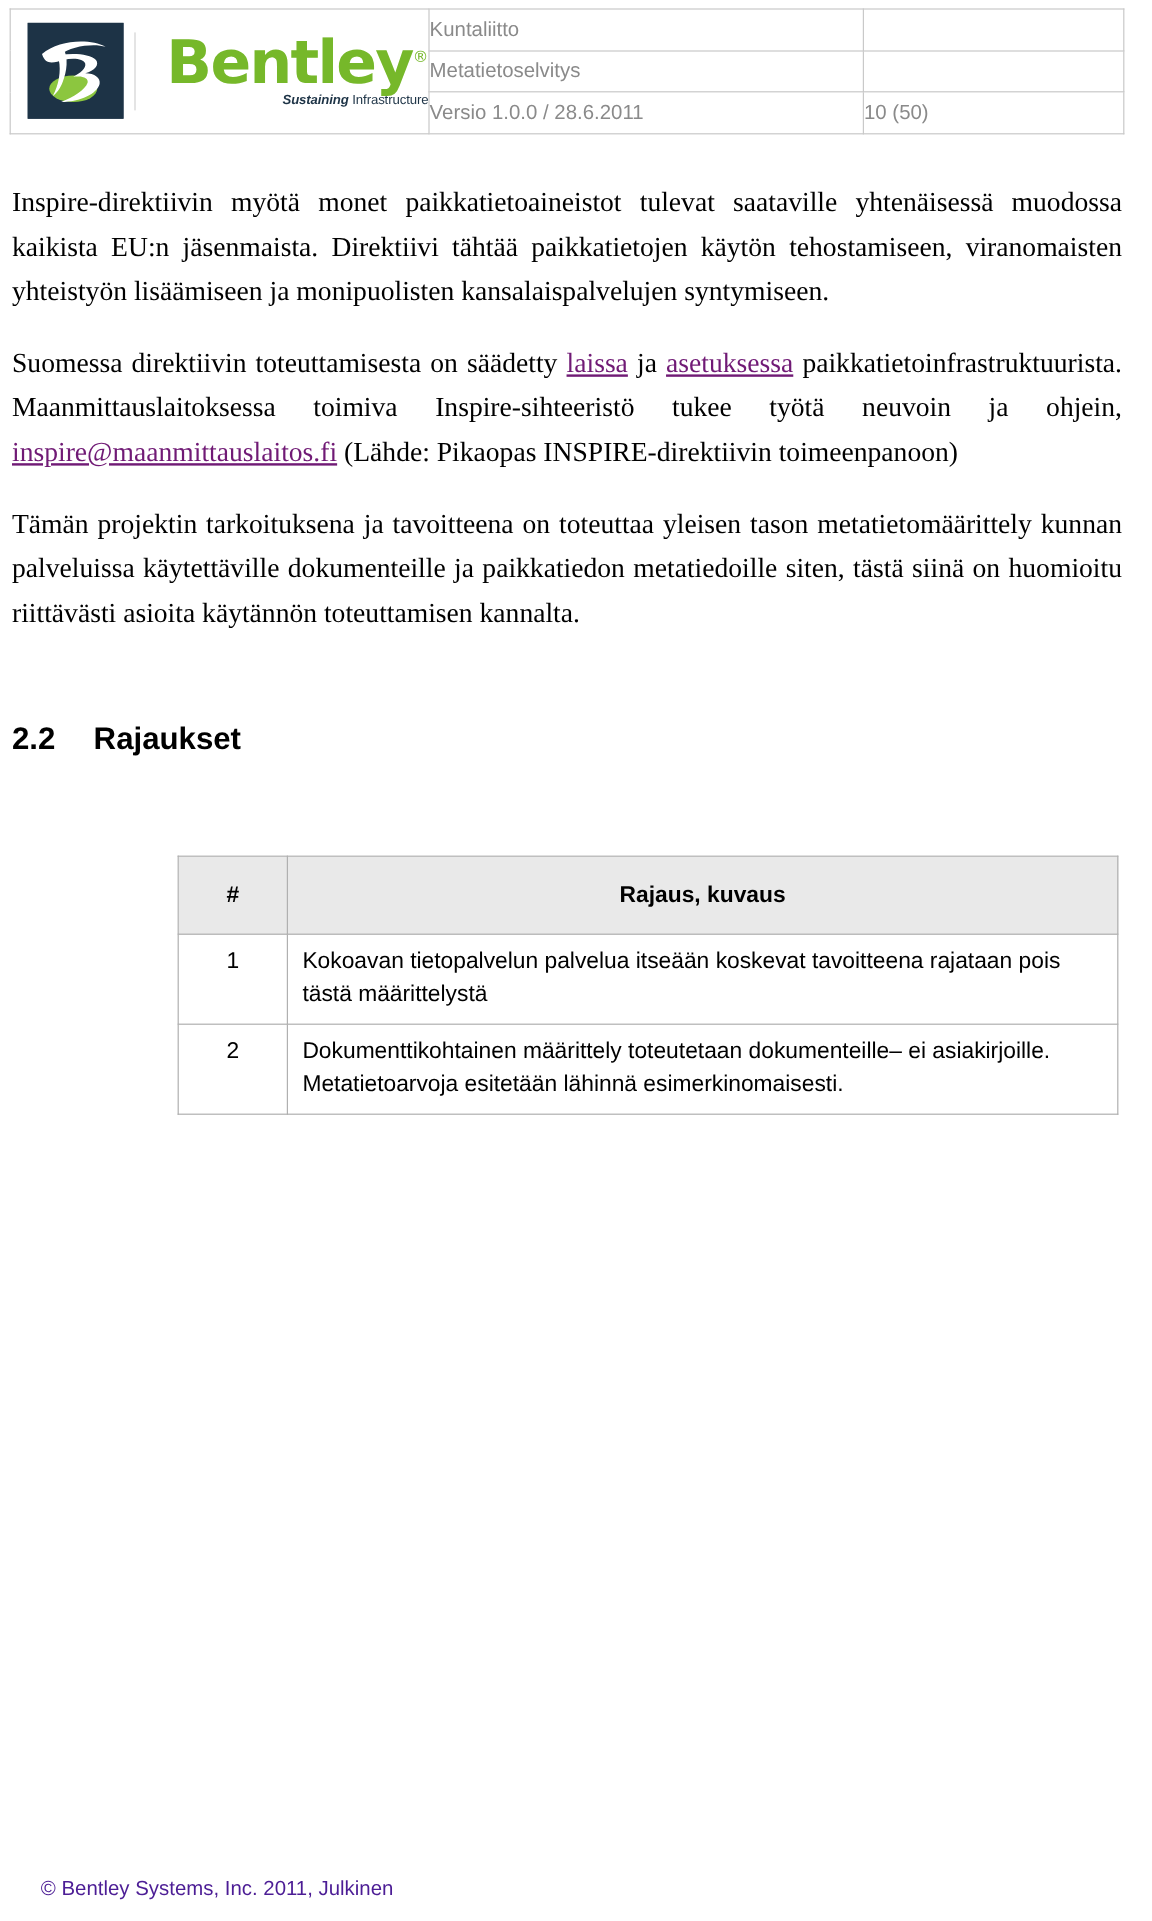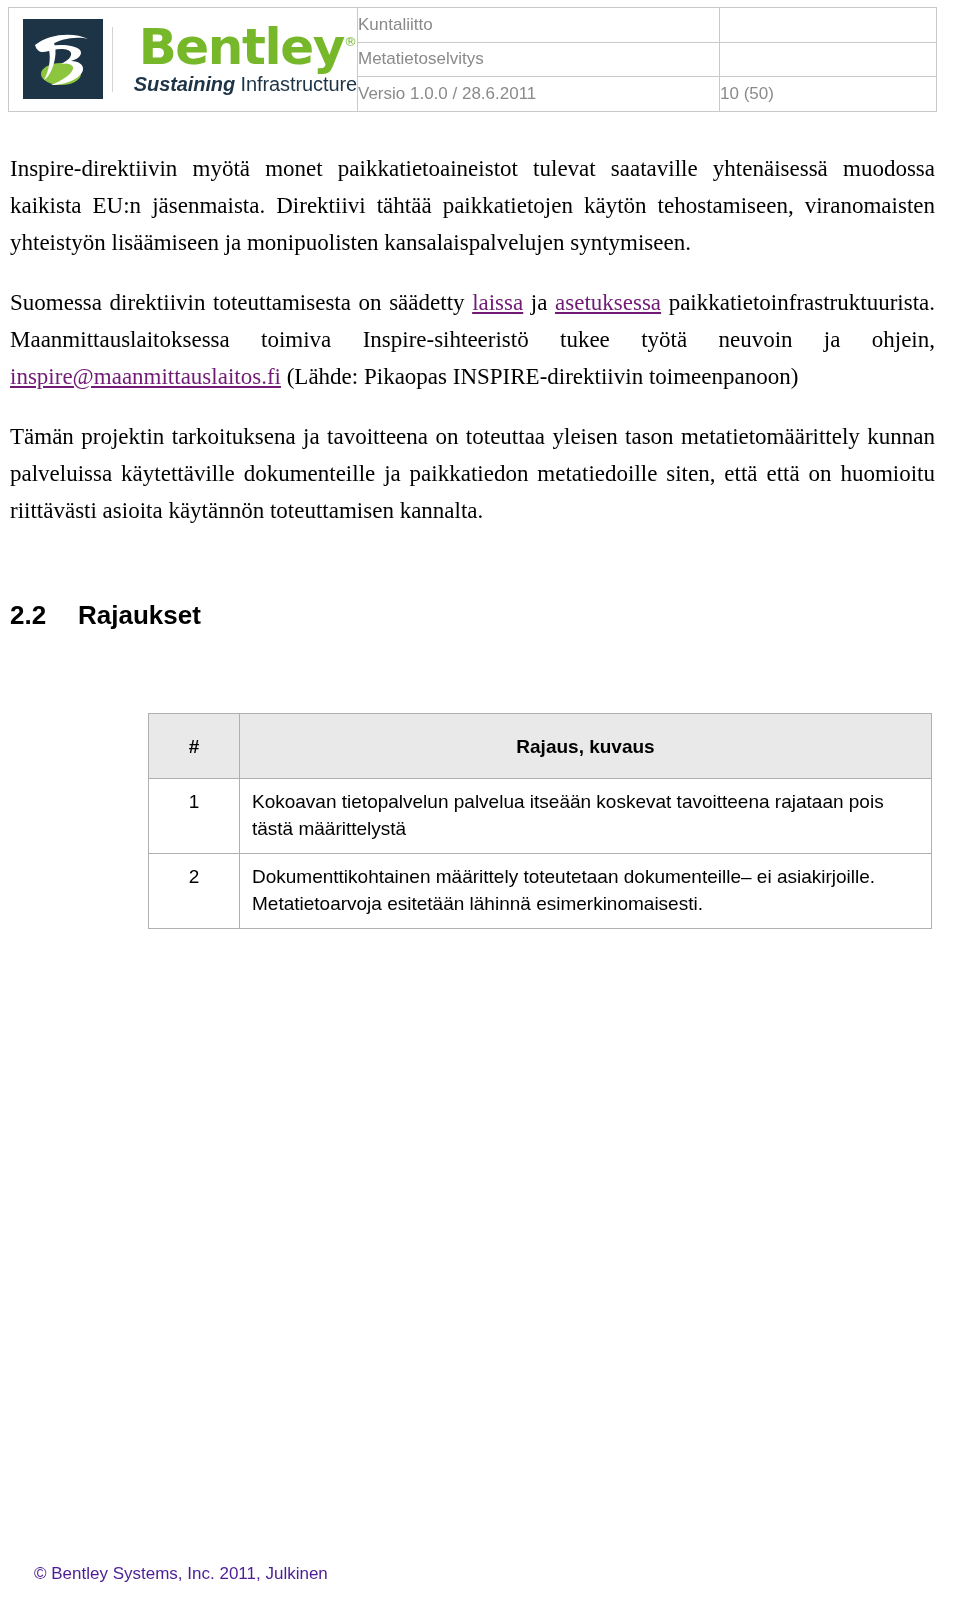--- a/index.html
+++ b/index.html
@@ -100,21 +100,21 @@
     letter-spacing: -1.4px;
     font-family: "DejaVu Sans", sans-serif;
   }
   .logo-reg {
     font-size: 13px;
     vertical-align: super;
     letter-spacing: 0;
     font-weight: normal;
   }
   .logo-tagline {
-    font-size: 20px;
+    font-size: 11px;
     color: #1d3346;
     margin-top: 1px;
     letter-spacing: -0.1px;
     white-space: nowrap;
   }
   .logo-tagline .su {
     font-weight: bold;
     font-style: italic;
   }
 
@@ -239,21 +239,21 @@
       </tr>
     </tbody>
   </table>
 
   <div class="body-area">
 
     <p class="para">Inspire-direktiivin myötä monet paikkatietoaineistot tulevat saataville yhtenäisessä muodossa kaikista EU:n jäsenmaista. Direktiivi tähtää paikkatietojen käytön tehostamiseen, viranomaisten yhteistyön lisäämiseen ja monipuolisten kansalaispalvelujen syntymiseen.</p>
 
     <p class="para gap"><span>Suomessa direktiivin toteuttamisesta on säädetty </span><a class="doclink" href="#">laissa</a><span> ja </span><a class="doclink" href="#">asetuksessa</a><span> paikkatietoinfrastruktuurista. Maanmittauslaitoksessa toimiva Inspire-sihteeristö tukee työtä neuvoin ja ohjein, </span><a class="doclink" href="#">inspire@maanmittauslaitos.fi</a><span> (Lähde: Pikaopas INSPIRE-direktiivin toimeenpanoon)</span></p>
 
-    <p class="para gap">Tämän projektin tarkoituksena ja tavoitteena on toteuttaa yleisen tason metatietomäärittely kunnan palveluissa käytettäville dokumenteille ja paikkatiedon metatiedoille siten, että että on huomioitu riittävästi asioita käytännön toteuttamisen kannalta.</p>
+    <p class="para gap">Tämän projektin tarkoituksena ja tavoitteena on toteuttaa yleisen tason metatietomäärittely kunnan palveluissa käytettäville dokumenteille ja paikkatiedon metatiedoille siten, tästä siinä on huomioitu riittävästi asioita käytännön toteuttamisen kannalta.</p>
 
   </div>
 
   <div class="heading">
     <span class="num">2.2</span>
     <span>Rajaukset</span>
   </div>
 
   <table class="rajaus-table">
     <thead>

